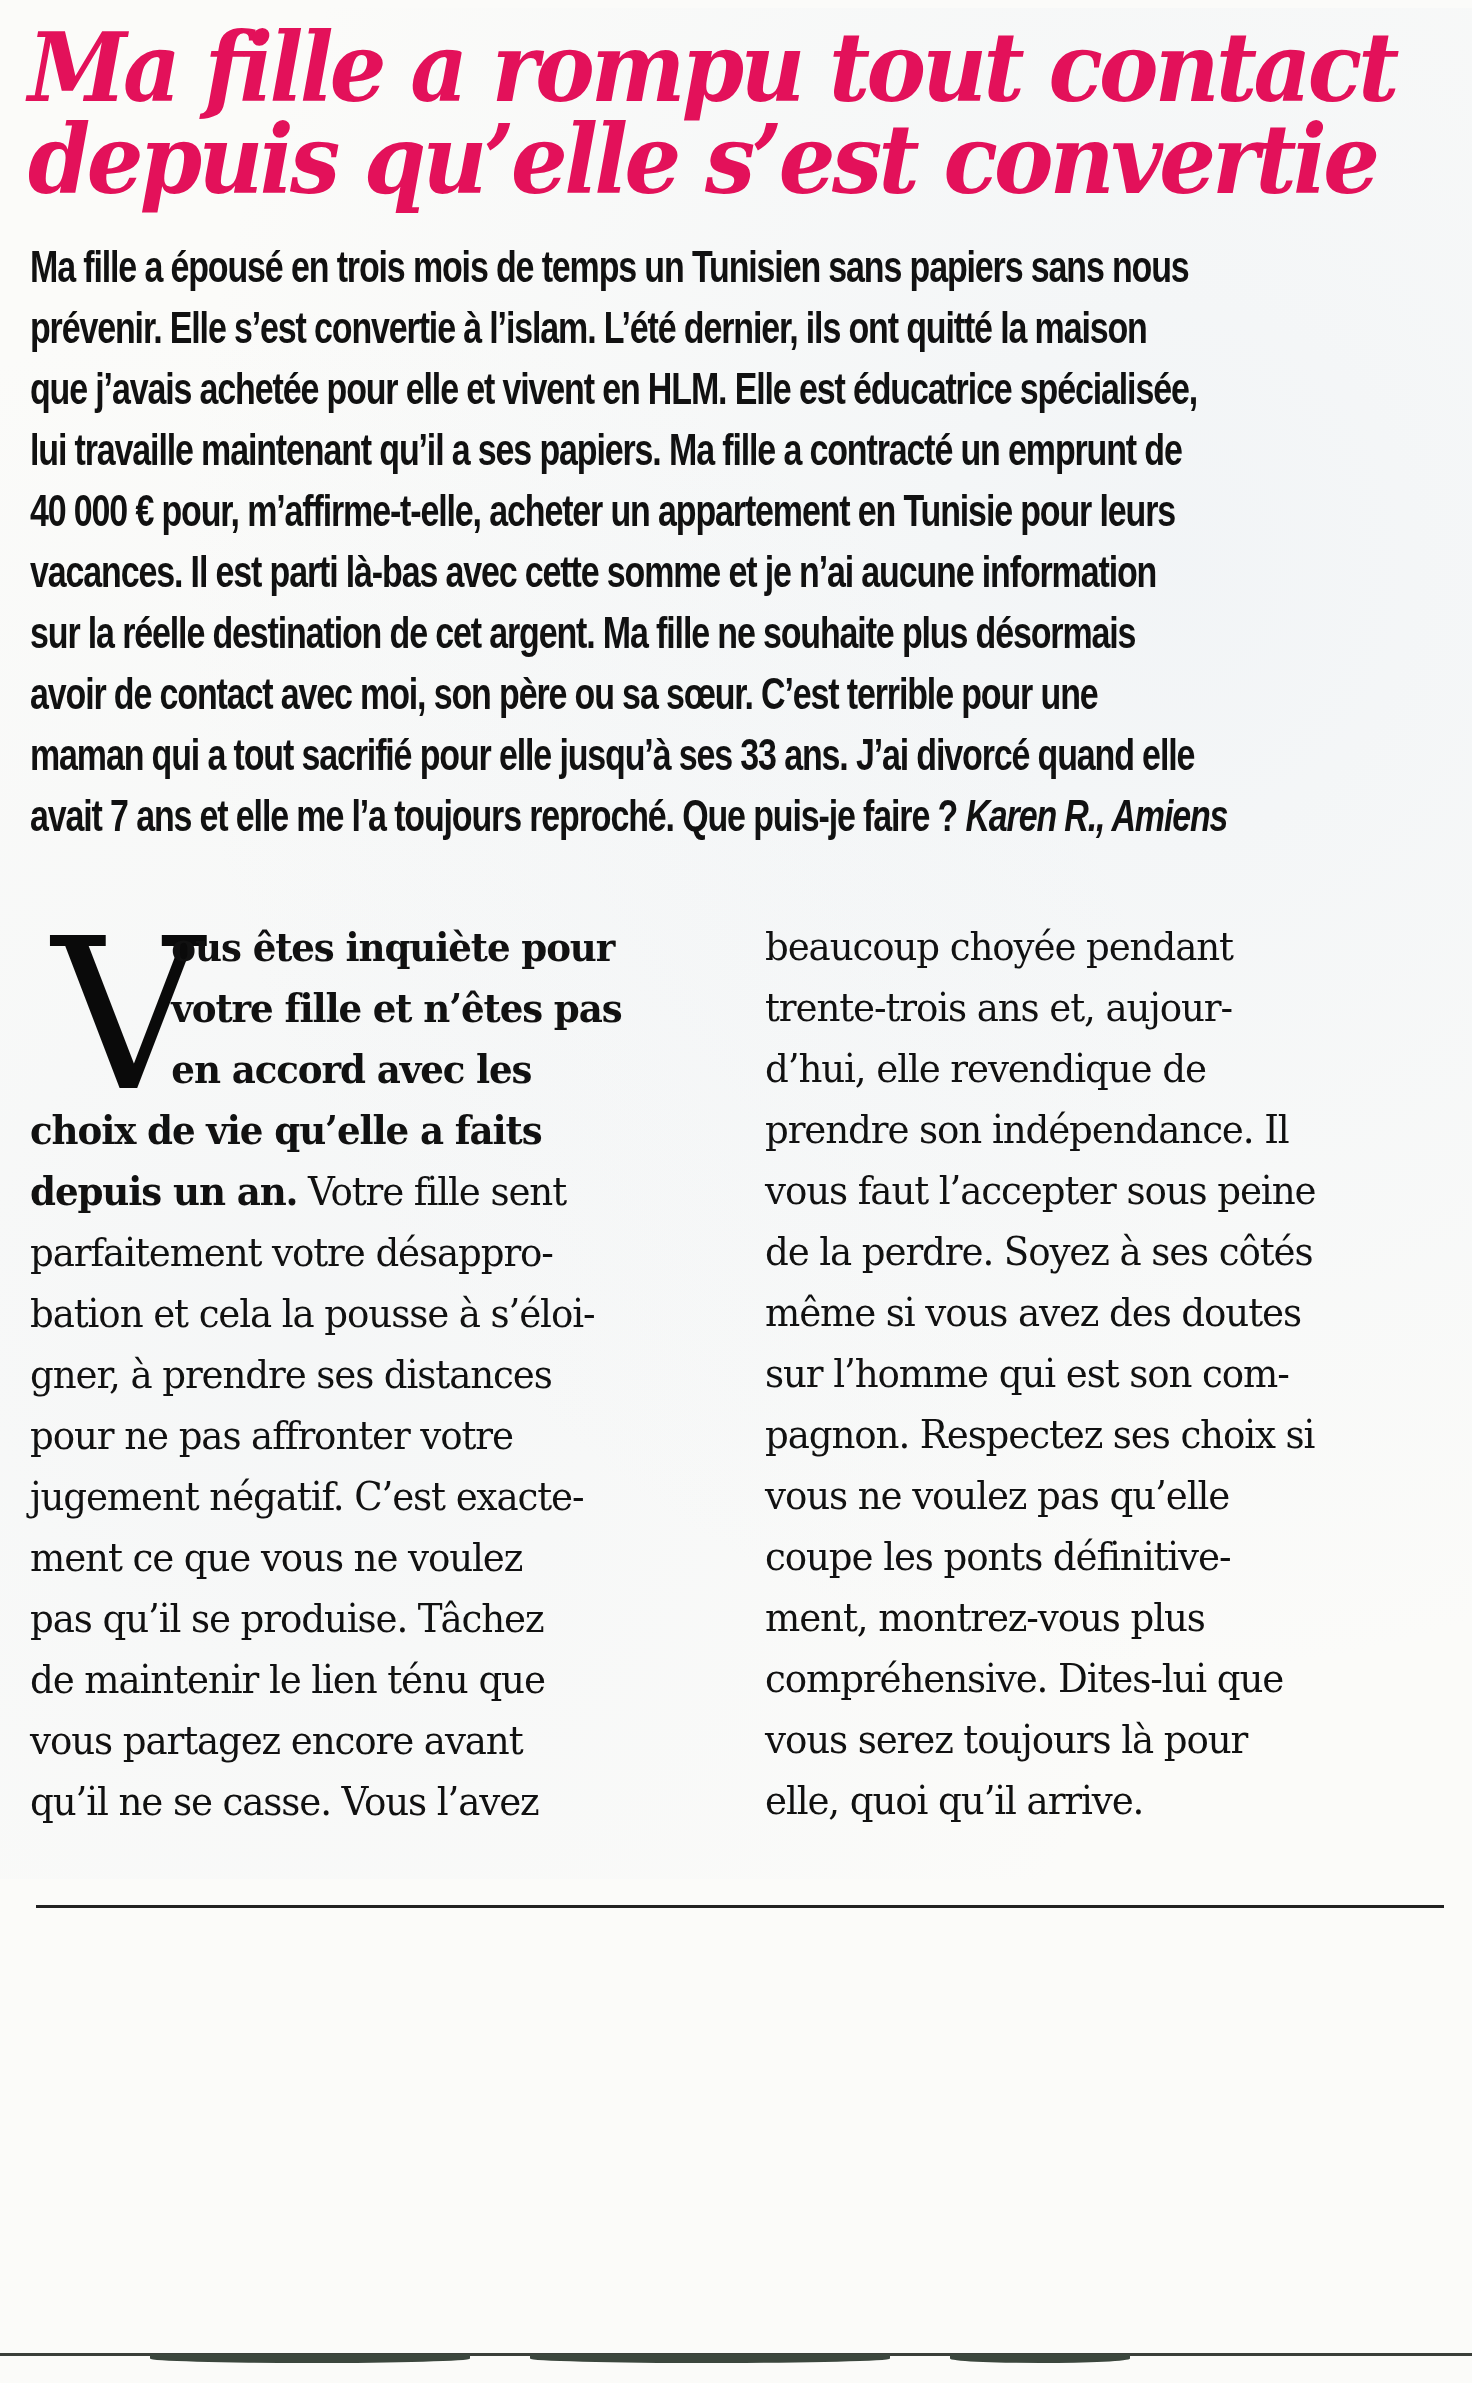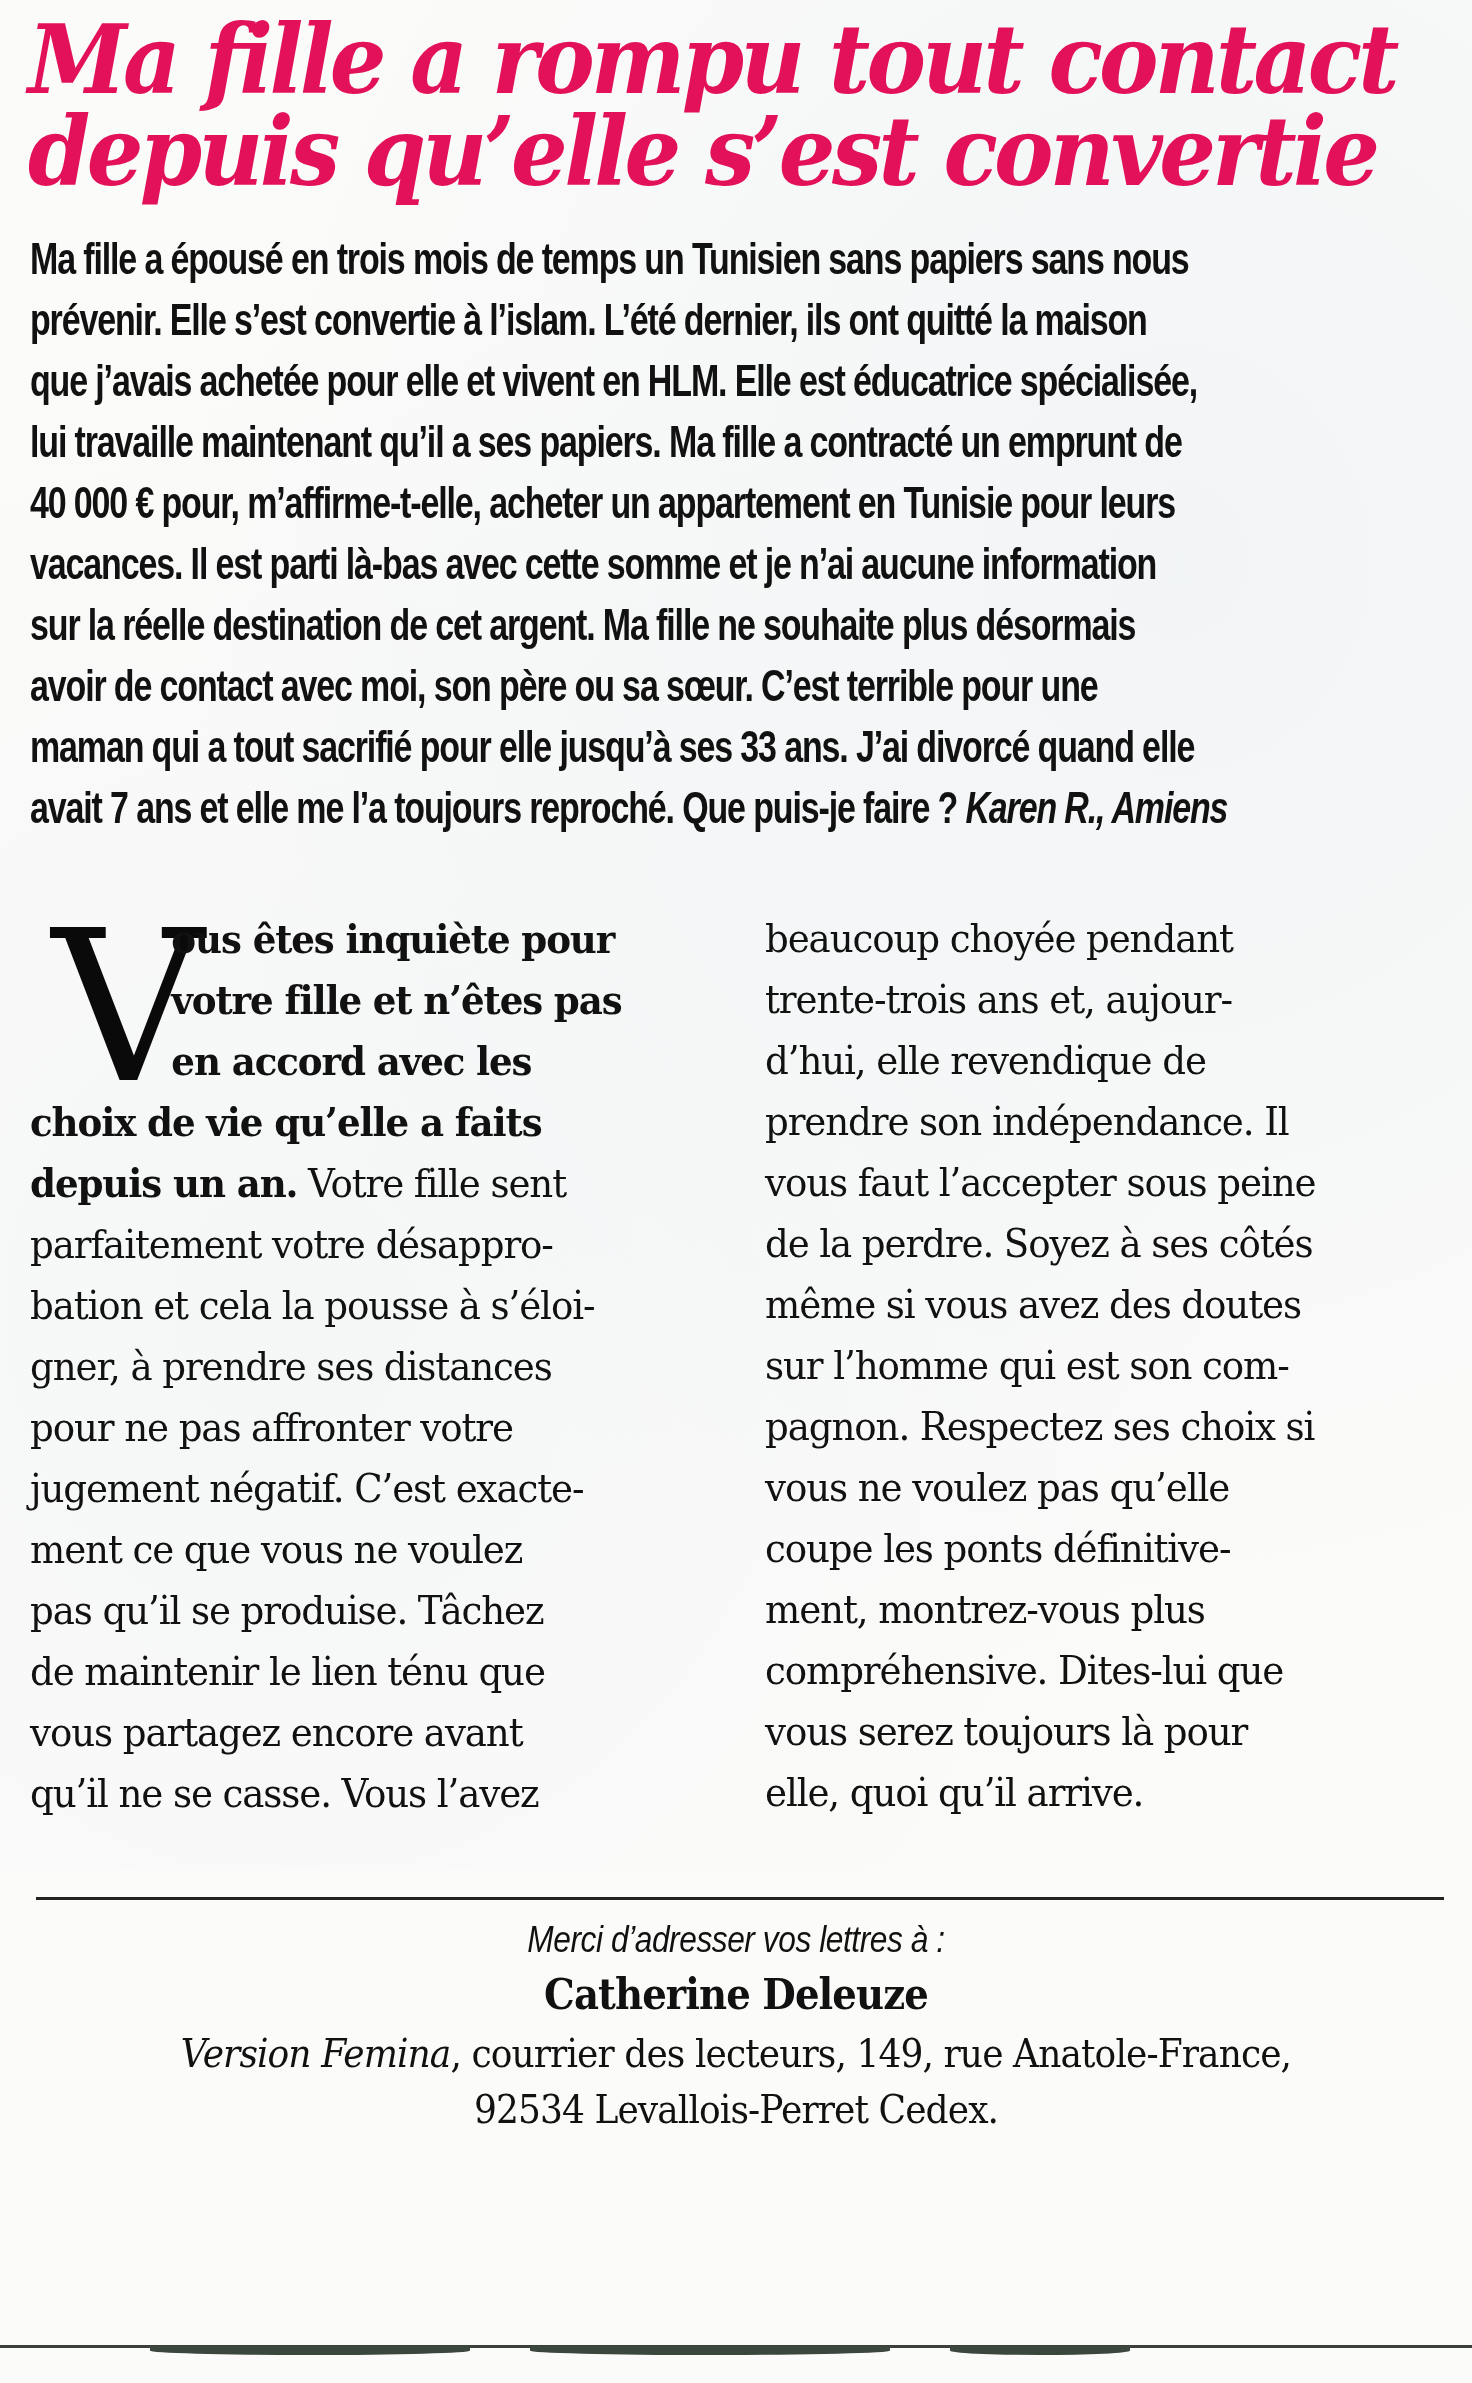--- a/index.html
+++ b/index.html
@@ -9,21 +9,21 @@
     body {
       width: 1472px;
       height: 2383px;
       background: #fbfbf9;
       position: relative;
       overflow: hidden;
       color: #111;
     }
     .page {
       position: absolute;
-      left: 0; top: 0;
+      left: 0; top: 8px;
       width: 1472px;
       height: 1871px;
       background:
         radial-gradient(ellipse at 80% 30%, rgba(200,215,235,0.18), transparent 60%),
         radial-gradient(ellipse at 20% 70%, rgba(210,220,235,0.15), transparent 55%),
         #fbfbf9;
     }
     .title {
       position: absolute;
       left: 28px;
@@ -214,24 +214,18 @@
       <span class="line">coupe les ponts définitive-</span>
       <span class="line">ment, montrez-vous plus</span>
       <span class="line">compréhensive. Dites-lui que</span>
       <span class="line">vous serez toujours là pour</span>
       <span class="line">elle, quoi qu’il arrive.</span>
     </div>
   </div>
 
   <div class="footer-divider"></div>
 
-  <div class="footer">
-    <span class="invite">Merci d’adresser vos lettres à :</span>
-    <span class="name">Catherine Deleuze</span>
-    <span class="address"><em>Version Femina</em><span>, courrier des lecteurs, 149, rue Anatole-France,</span></span>
-    <span class="address">92534 Levallois-Perret Cedex.</span>
-  </div>
 
   <div class="bottom-edge"></div>
   <div class="edge-shadow" style="left:150px;width:320px;"></div>
   <div class="edge-shadow" style="left:530px;width:360px;"></div>
   <div class="edge-shadow" style="left:950px;width:180px;"></div>
 </div>
 
 </body></html>

